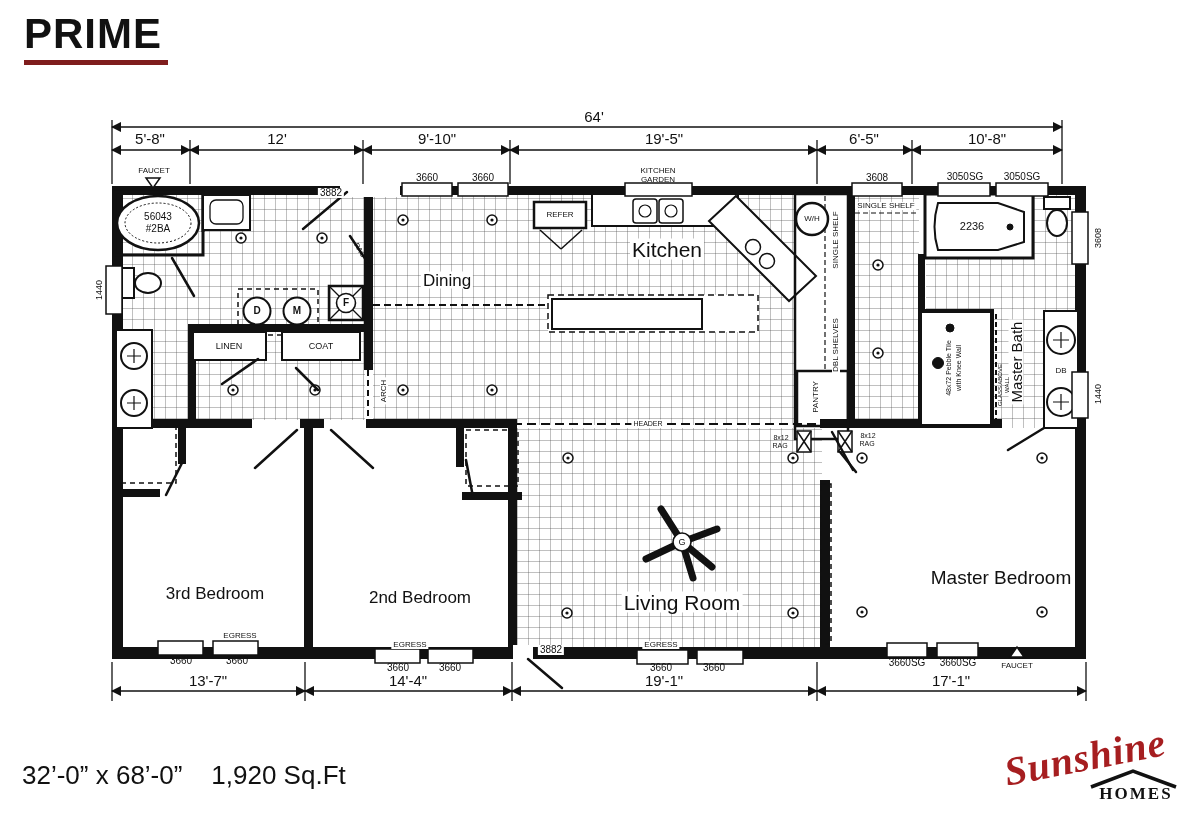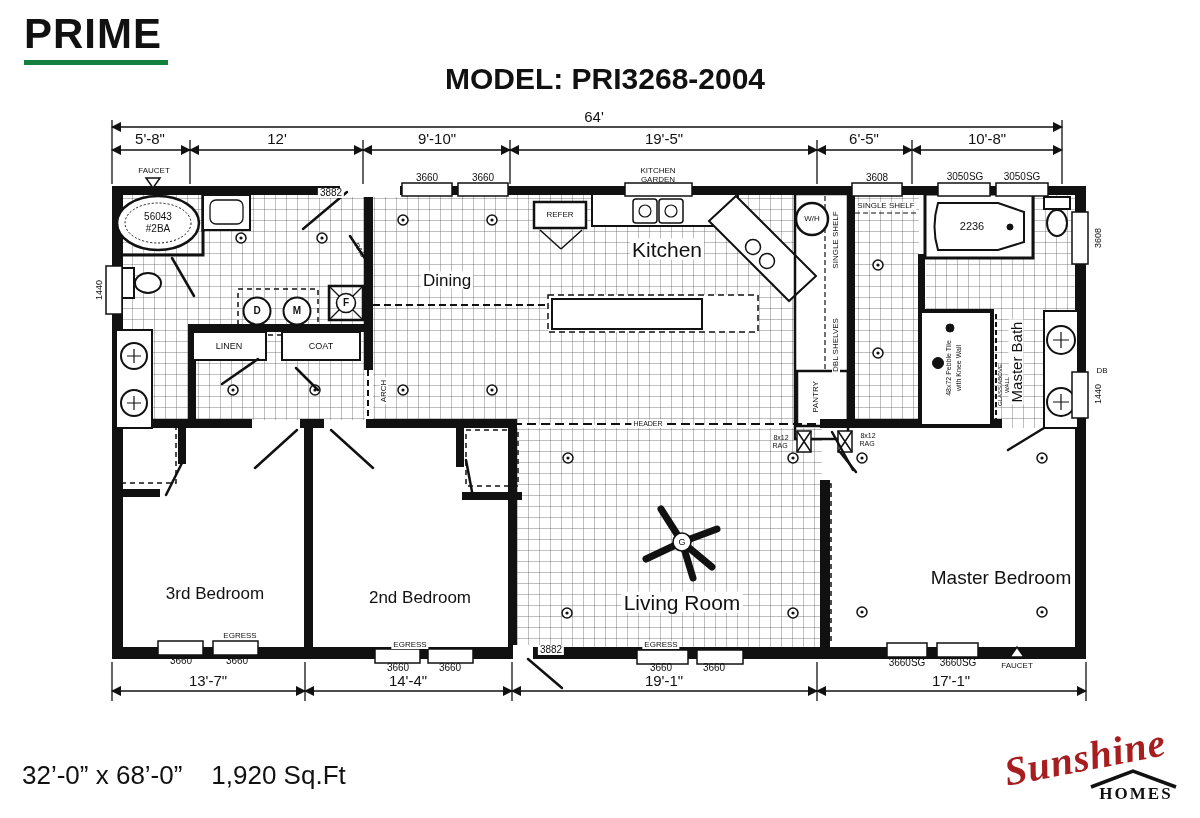--- a/index.html
+++ b/index.html
@@ -8,21 +8,21 @@
   svg{position:absolute;left:0;top:0;}
   .lbl{position:absolute;transform:translate(-50%,-50%);font-family:"Liberation Sans",sans-serif;
        color:#111;white-space:nowrap;line-height:1;text-align:center;}
   .v{transform:translate(-50%,-50%) rotate(-90deg);}
   .bg{background:#fff;padding:0 2px;}
   .f6{font-size:6px;}.f7{font-size:7px;}.f8{font-size:8px;}.f9{font-size:9px;}
   .f10{font-size:10px;}.f11{font-size:11px;}.f15{font-size:15px;}
   .f17{font-size:17px;}.f19{font-size:19px;margin-left:39px;}.f21{font-size:21px;}
   .bold{font-weight:bold;}
   #brand{position:absolute;left:24px;top:10px;font-size:42px;font-weight:bold;
-         border-bottom:5px solid #15803d;padding:0 6px 2px 0;letter-spacing:1px;}
+         border-bottom:5px solid #7f1d1d;padding:0 6px 2px 0;letter-spacing:1px;}
   #model{position:absolute;left:605px;top:62px;transform:translateX(-50%);
          font-size:30px;font-weight:bold;}
   #size-line{position:absolute;left:22px;top:726px;font-size:26px;margin-top:34px;}
   #beds-line{position:absolute;left:22px;top:776px;font-size:26px;}
   #logo-script{position:absolute;left:1085px;top:757px;transform:translate(-50%,-50%) rotate(-11deg);
          font-family:"Liberation Serif",serif;font-style:italic;font-weight:bold;
          font-size:40px;color:#a61e20;letter-spacing:1px;}
   #logo-homes{position:absolute;left:1136px;top:794px;transform:translate(-50%,-50%);
          font-family:"Liberation Serif",serif;font-weight:bold;font-size:17px;letter-spacing:2px;}
 </style>
@@ -277,21 +277,20 @@
         <line x1="305" y1="662" x2="305" y2="701"></line>
     <line x1="512" y1="662" x2="512" y2="701"></line>
         <line x1="817" y1="662" x2="817" y2="701"></line>
     <line x1="1086" y1="662" x2="1086" y2="701"></line>
   </g>
 
   <path d="M1091,787 L1133,771 L1176,787" fill="none" stroke="#111" stroke-width="3.5"></path>
 </svg>
 
 <div id="brand">PRIME</div>
-<div id="model">MODEL: PRI3268-2004</div>
 
 <div class="lbl f15" style="left:594px;top:116px;">64'</div>
 <div class="lbl f15" style="left:150px;top:138px;">5'-8"</div>
 <div class="lbl f15" style="left:277px;top:138px;">12'</div>
 <div class="lbl f15" style="left:437px;top:138px;">9'-10"</div>
 <div class="lbl f15" style="left:664px;top:138px;">19'-5"</div>
 <div class="lbl f15" style="left:864px;top:138px;">6'-5"</div>
 <div class="lbl f15" style="left:987px;top:138px;">10'-8"</div>
 
 <div class="lbl f15" style="left:208px;top:680px;">13'-7"</div>
@@ -336,21 +335,21 @@
 <div class="lbl f10" style="left:158px;top:217px;">56043</div>
 <div class="lbl f10" style="left:158px;top:229px;">#2BA</div>
 <div class="lbl f11" style="left:972px;top:226px;">2236</div>
 <div class="lbl f8" style="left:560px;top:215px;">REFER</div>
 <div class="lbl f8" style="left:812px;top:219px;">W/H</div>
 <div class="lbl f10 bold" style="left:257px;top:311px;">D</div>
 <div class="lbl f10 bold" style="left:297px;top:311px;">M</div>
 <div class="lbl f10 bold" style="left:346px;top:303px;">F</div>
 <div class="lbl f9 bold" style="left:346px;top:327px;">x</div>
 <div class="lbl f9" style="left:682px;top:542px;">G</div>
-<div class="lbl f8 bg" style="left:1061px;top:371px;margin-left:41px;">DB</div>
+<div class="lbl f8 bg" style="left:1061px;top:371px;">DB</div>
 
 <div class="lbl f9" style="left:229px;top:346px;">LINEN</div>
 <div class="lbl f9" style="left:321px;top:346px;">COAT</div>
 <div class="lbl f8 v bg" style="left:816px;top:397px;">PANTRY</div>
 <div class="lbl f8 v bg" style="left:836px;top:240px;">SINGLE SHELF</div>
 <div class="lbl f8 v bg" style="left:836px;top:345px;">DBL SHELVES</div>
 <div class="lbl f8 bg" style="left:886px;top:206px;">SINGLE SHELF</div>
 <div class="lbl f8 v bg" style="left:384px;top:391px;">ARCH</div>
 <div class="lbl f7 bg" style="left:648px;top:423px;">HEADER</div>
 

